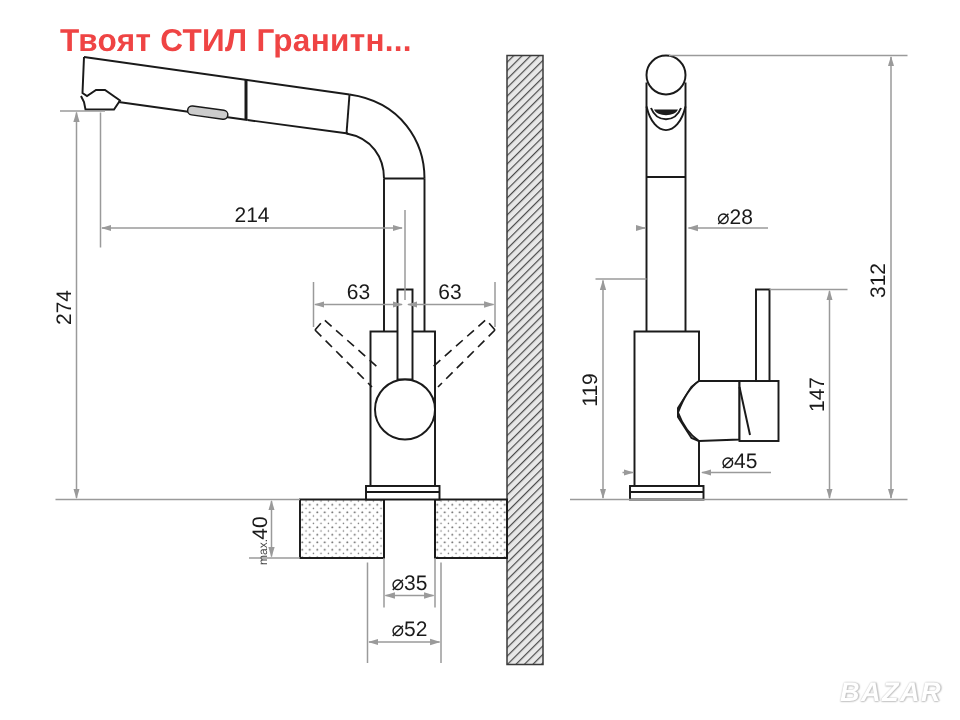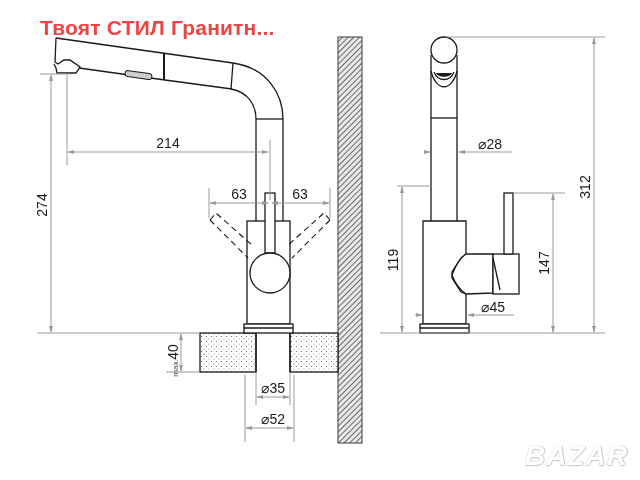--- a/index.html
+++ b/index.html
@@ -1,21 +1,21 @@
 <!DOCTYPE html>
 <html><head>
 <meta charset="utf-8">
 <style>
   html, body { margin: 0; padding: 0; background: #ffffff; }
   body { width: 640px; height: 480px; position: relative; overflow: hidden;
          font-family: "Liberation Sans", sans-serif; }
   #drawing { position: absolute; left: 0; top: 0; width: 640px; height: 480px; }
   .watermark { position: absolute; left: 20px; top: 16px; font-size: 21px; font-weight: bold;
                color: #ef4444; letter-spacing: 0.2px; white-space: nowrap; margin-left: 20px; }
-  .logo { position: absolute; right: 12px; bottom: 8px; font-size: 28px; font-weight: bold;
+  .logo { position: absolute; right: 12px; bottom: 8px; font-size: 18px; font-weight: bold;
           color: #ffffff; font-style: italic; letter-spacing: 1px;
           text-shadow: 0 0 1px #bdbdbd, 0 1px 1px #c8c8c8, 1px 0 1px #c8c8c8; }
   .dim-text { font-family: "Liberation Sans", sans-serif; font-size: 14px; fill: #1a1a1a; }
   .dim-small { font-family: "Liberation Sans", sans-serif; font-size: 8px; fill: #444; }
   .outline { fill: none; stroke: #1a1a1a; stroke-width: 1.3; }
   .outline-fill { fill: #ffffff; stroke: #1a1a1a; stroke-width: 1.3; }
   .dim-line { stroke: #9a9a9a; stroke-width: 1; fill: none; }
   .dashed { fill: none; stroke: #1a1a1a; stroke-width: 1.1; stroke-dasharray: 6 4; }
 </style>
 </head>

